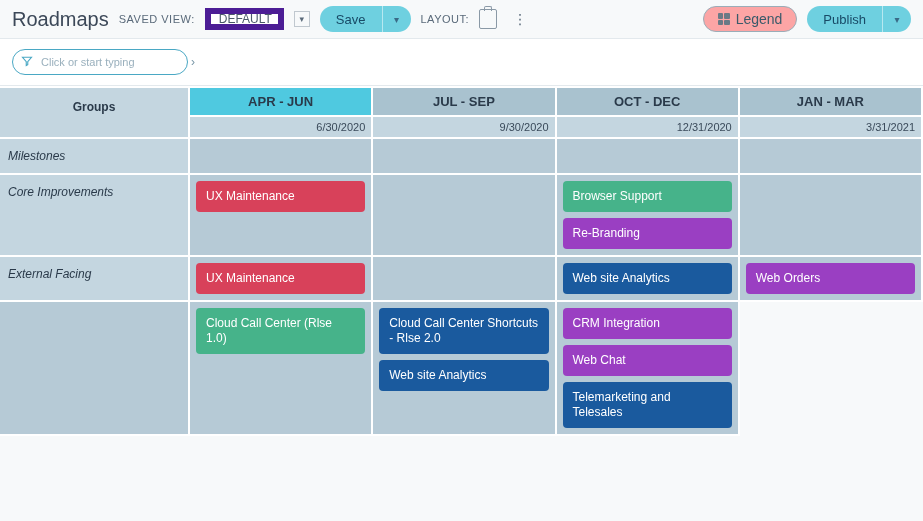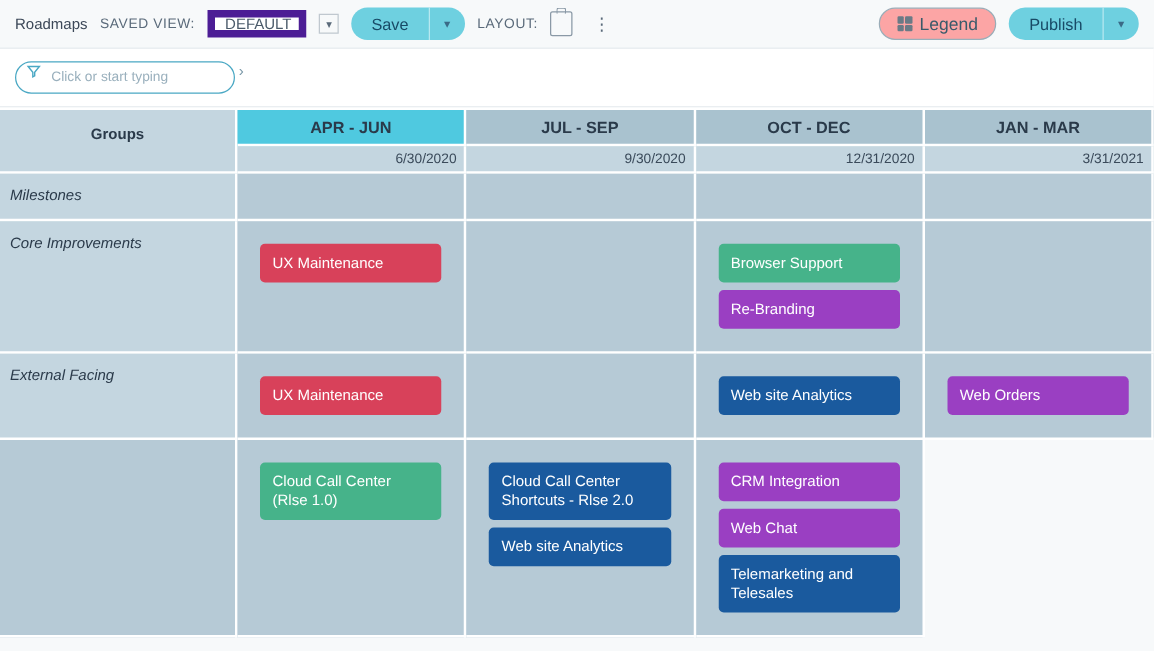--- a/index.html
+++ b/index.html
@@ -3,21 +3,21 @@
 <meta charset="utf-8">
 <style>
   * { box-sizing: border-box; margin: 0; padding: 0; font-family: "Segoe UI", "Helvetica Neue", Arial, sans-serif; }
   body { width: 923px; height: 521px; background: #f7f9fa; color: #2a3a4a; overflow: hidden; }
 
   
   .toolbar {
     display: flex; align-items: center; gap: 10px;
     padding: 6px 12px; height: 38px;
   }
-  .title { font-size: 12px; color: #3c4858; font-weight: 500; }
+  .title { font-size: 20px; color: #3c4858; font-weight: 500; }
   .tb-label { font-size: 11px; color: #5a6a7a; letter-spacing: .5px; }
   .select {
     display: inline-flex; align-items: center; gap: 6px;
     border: 6px solid #4c1d95; padding: 2px 6px 2px 8px;
     font-size: 12px; color: #4a5a6a; background: #fff;
     height: 22px;
   }
   .caret-box {
     width: 16px; height: 16px; display: inline-flex; align-items: center; justify-content: center;
     border: 1px solid #c0c8cf; font-size: 9px; color: #5a6a7a;
@@ -56,21 +56,21 @@
   .kebab { font-size: 14px; color: #5a6a7a; padding: 0 6px; letter-spacing: 1px; }
   .spacer { flex: 1; }
 
   
   .filter-row {
     padding: 10px 12px; border-top: 1px solid #e3e9ed; border-bottom: 1px solid #e3e9ed;
     background: #fff;
   }
   .filter-pill {
     width: 176px; height: 26px; border: 1px solid #4aa8c4; border-radius: 13px;
-    display: flex; padding: 0 8px; gap: 8px;
+    display: flex; align-items: center; padding: 0 8px; gap: 8px;
     color: #8aa0b0;
   }
   .filter-pill .icon svg { width: 12px; height: 12px; stroke: #4aa8c4; }
   .filter-pill input {
     flex: 1; border: none; outline: none; font-size: 11px; color: #4a6a7a; background: transparent;
   }
   .filter-pill input::placeholder { color: #9ab0bd; }
   .filter-pill .chev { font-size: 12px; color: #7a98a8; }
 
   
@@ -91,21 +91,21 @@
   .dcell {
     background: #c4d6e0; text-align: right; font-size: 11px; color: #3a4a5a;
     padding: 4px 6px;
   }
   .rowlabel {
     background: #c4d6e0; font-size: 12px; color: #2a3a4a;
     padding: 10px 8px;
     font-style: italic;
   }
   .cell {
-    background: #b6cad6; padding: 18px; display: flex; flex-direction: column; gap: 6px;
+    background: #b6cad6; padding: 6px; display: flex; flex-direction: column; gap: 6px;
   }
 
   .card {
     border-radius: 4px; color: #fff; font-size: 12px; padding: 8px 10px;
     line-height: 1.25; cursor: pointer;
   }
   .c-red    { background: #d8415a; }
   .c-green  { background: #46b38a; }
   .c-purple { background: #9a3fc2; }
   .c-blue   { background: #1a5a9e; }

